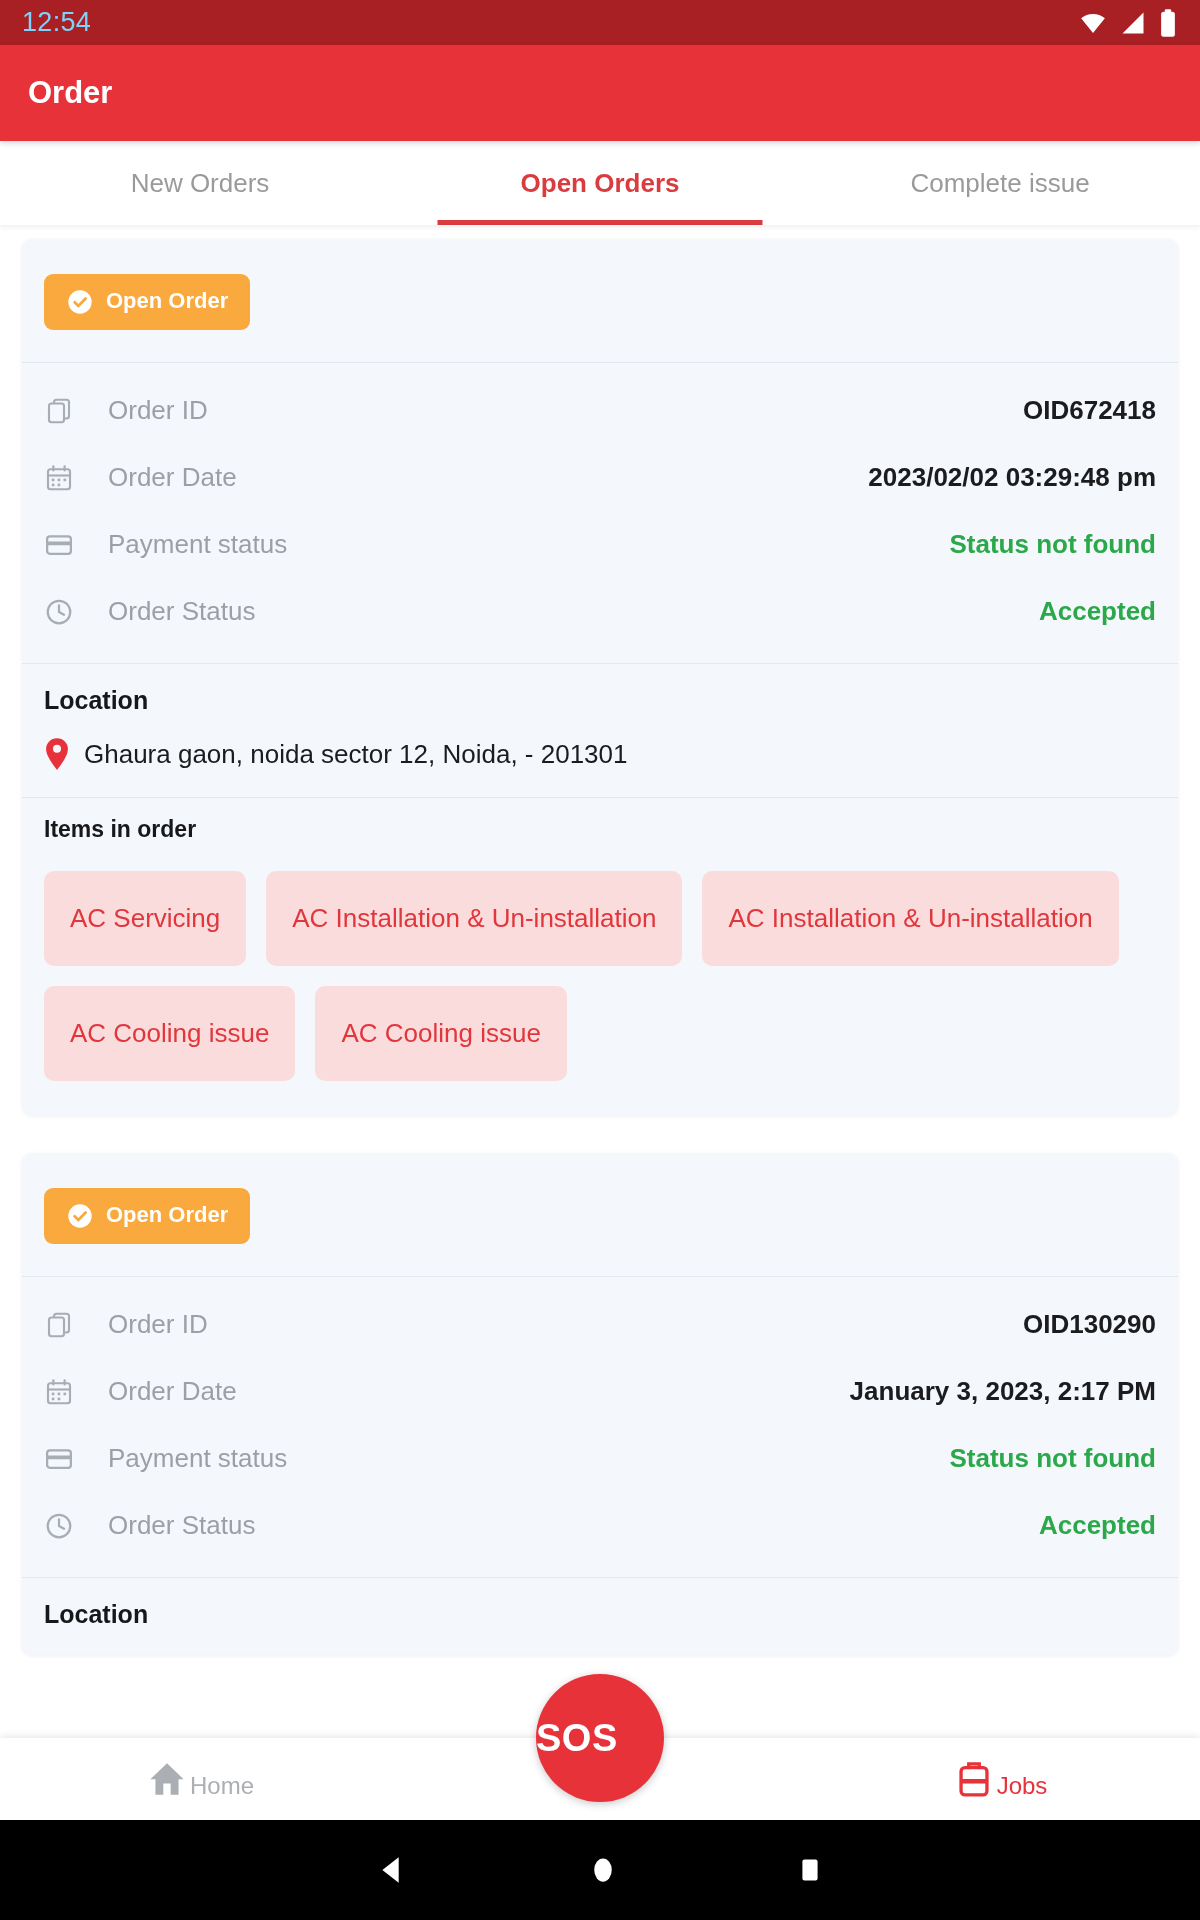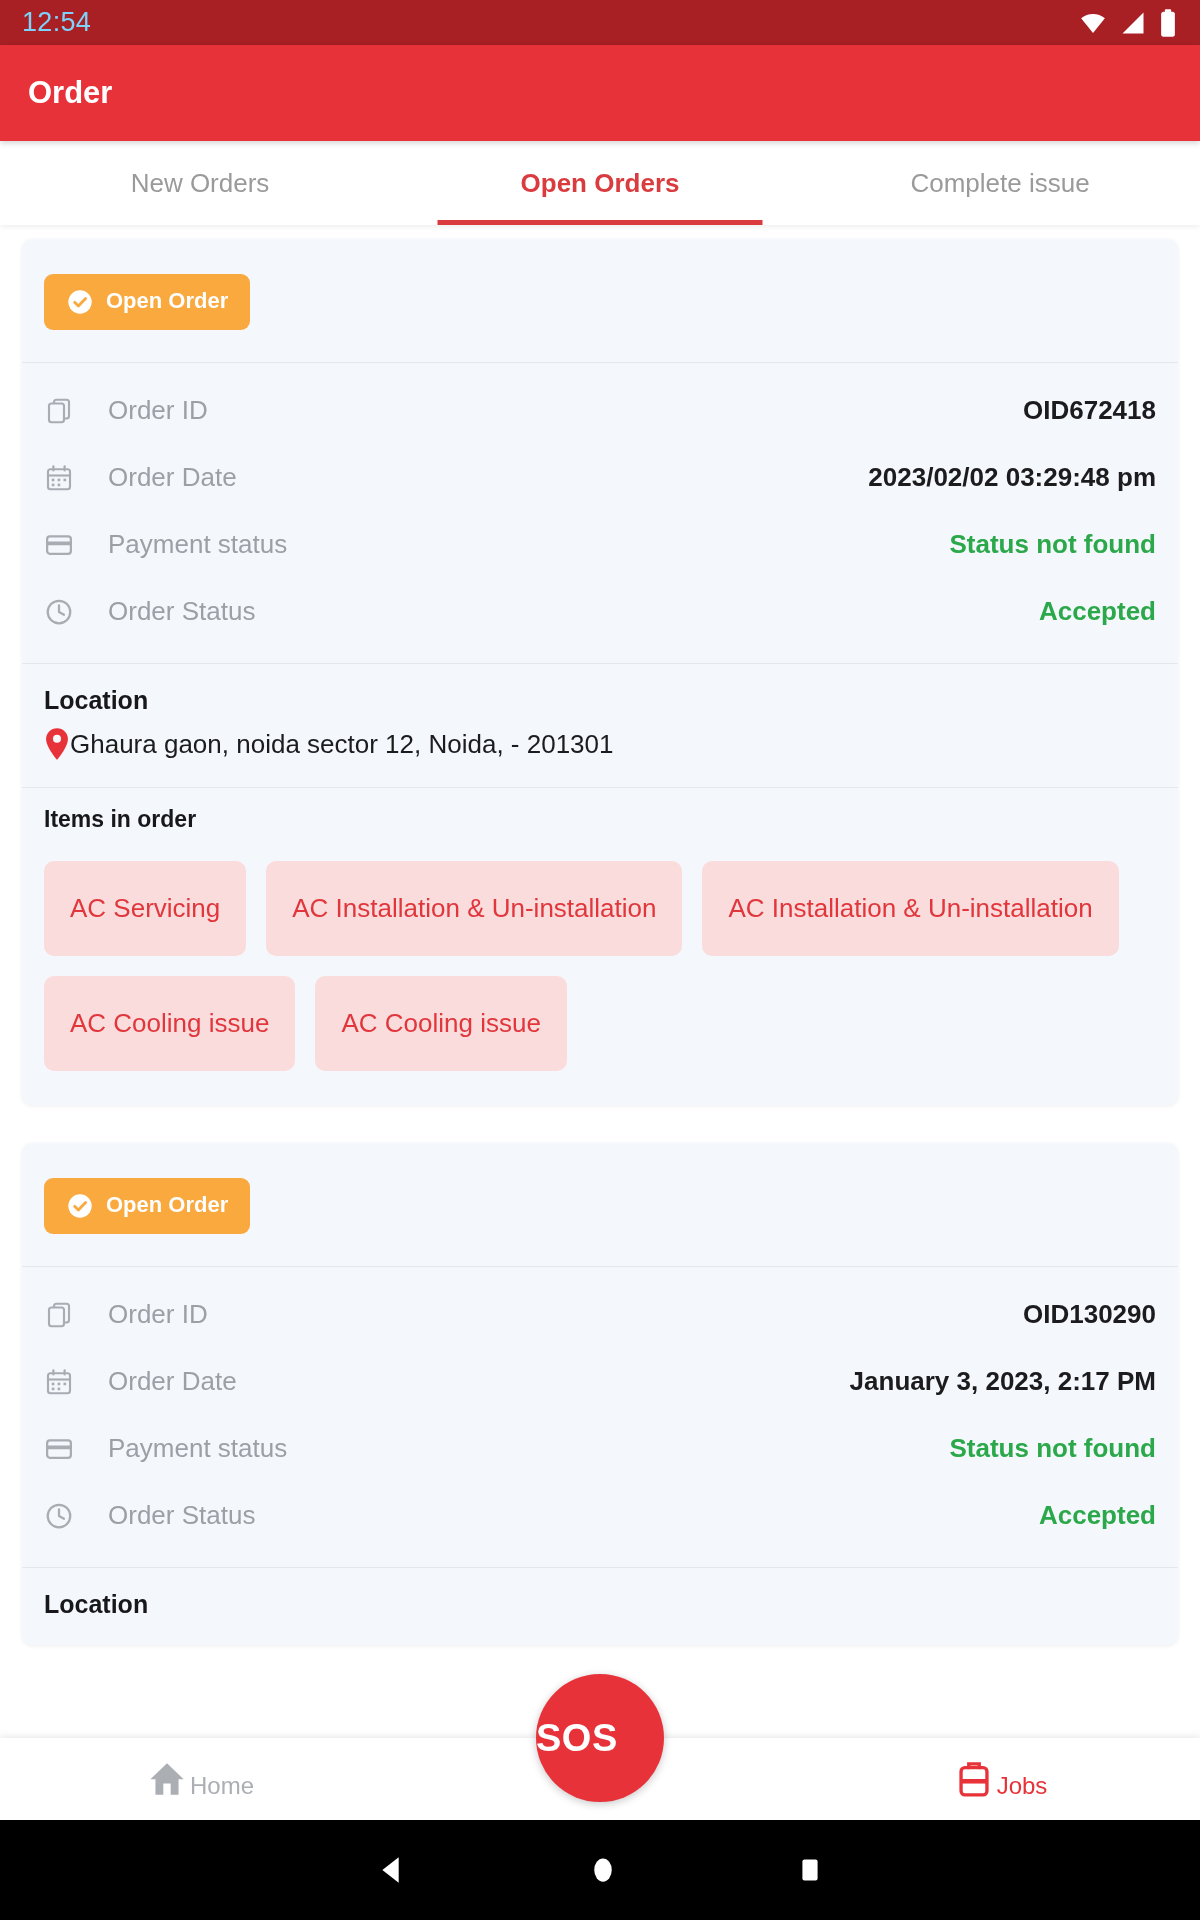--- a/index.html
+++ b/index.html
@@ -73,21 +73,21 @@
     padding:18px 0;
   }
   .row-left { display:flex; align-items:flex-end; gap:34px; }
   .row-ico { width:30px; height:30px; flex:none; display:block; }
   .row-label { font-size:26px; color:#9C9FA6; }
   .row-val { font-size:26px; font-weight:700; color:#1C1C1E; }
   .row-val.green { color:#2BA84A; }
 
   .loc-block { padding:22px 22px 26px 22px; }
   .loc-title { font-size:25px; font-weight:700; color:#18181A; }
-  .loc-line { display:flex; align-items:center; gap:0; margin-top:12px; }
+  .loc-line { display:flex; align-items:center; gap:14px; margin-top:22px; }
   .pin { width:26px; height:34px; flex:none; display:block; }
   .loc-text { font-size:26px; color:#1C1C1E; }
 
   .items-block { padding:18px 22px 34px 22px; }
   .items-title { font-size:23px; font-weight:700; color:#18181A; }
   .chips { display:flex; flex-wrap:wrap; gap:20px; margin-top:28px; }
   .chip {
     background:#FBDCDC; color:#E0363C;
     border-radius:10px; padding:32px 26px;
     font-size:26px; white-space:nowrap;

